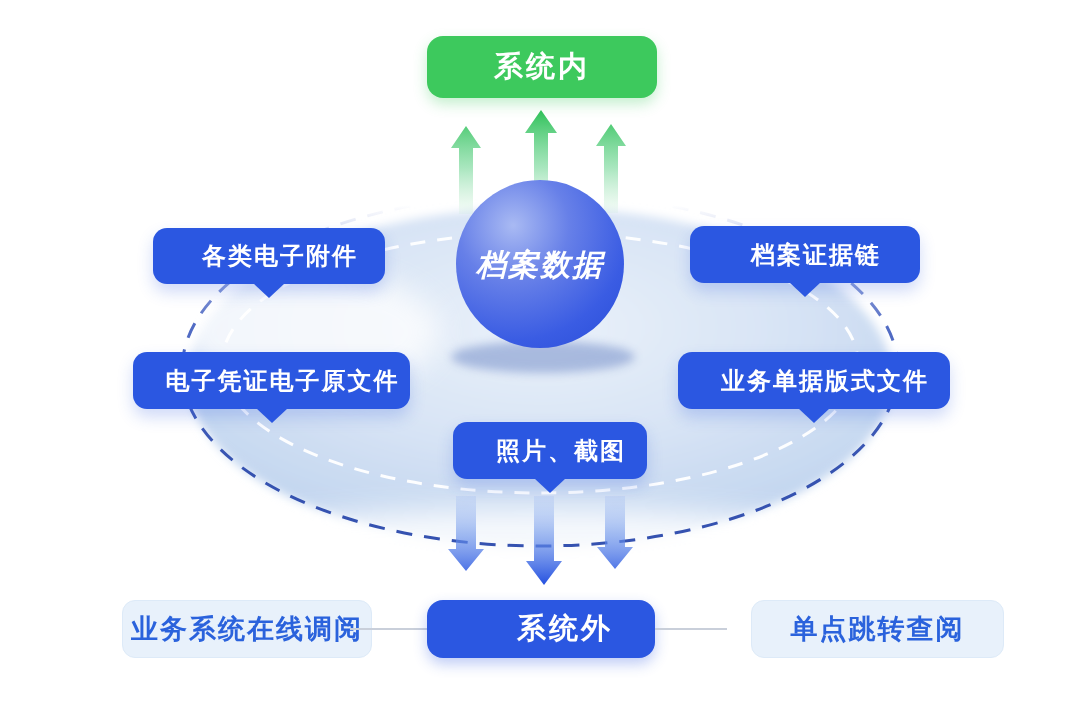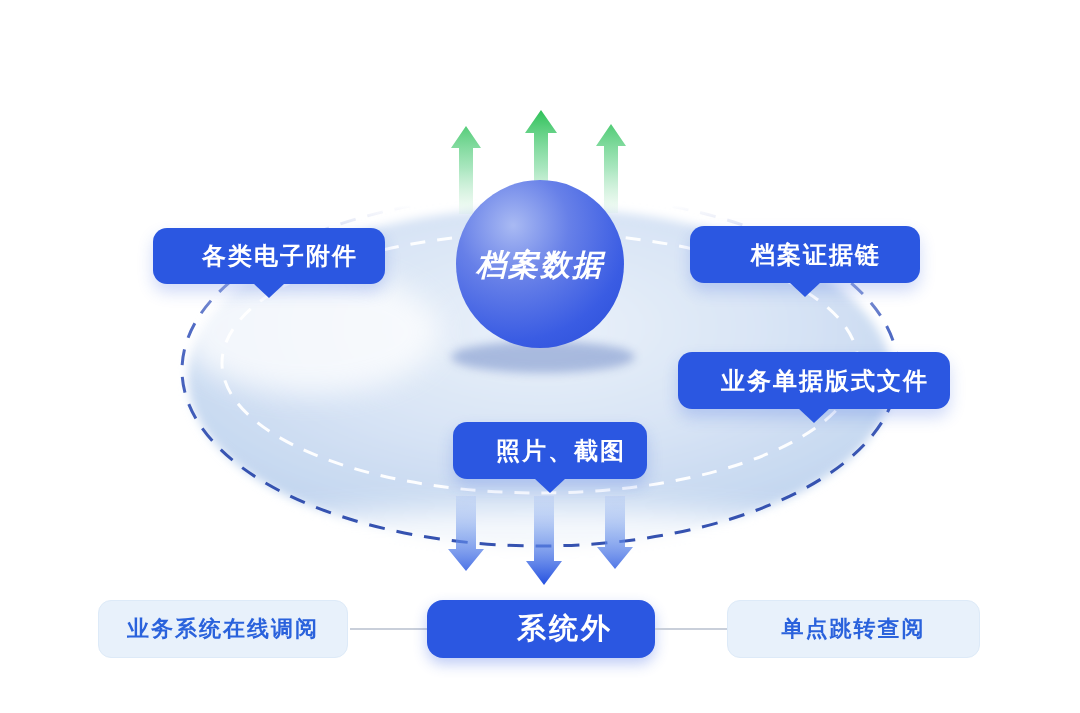--- a/index.html
+++ b/index.html
@@ -23,21 +23,21 @@
     padding-left:22px;
   }
   .tag::after{
     content:"";position:absolute;left:50%;bottom:-14px;transform:translateX(-50%);
     width:0;height:0;border:16px solid transparent;border-bottom:0;
     border-top:15px solid #2B57E1;
   }
   .lightbox{
     display:flex;align-items:center;justify-content:center;
     background:#E8F1FB;border:1px solid #DDEAF8;border-radius:13px;
-    color:#2A62DC;font-weight:700;font-size:22px;letter-spacing:2px;
+    color:#2A62DC;font-weight:700;font-size:27px;letter-spacing:2px;margin-left:24px;
   }
   .connector{height:2px;background:#C9CFDA;}
   .sphere-label{
     display:flex;align-items:center;justify-content:center;
     color:#fff;font-size:30px;font-weight:700;letter-spacing:2px;
   }
 </style>
 </head>
 <body>
 
@@ -94,23 +94,25 @@
     <polygon fill="url(#blueArrowDown)" points="456,496 476,496 476,549 484,549 466,571 448,549 456,549"></polygon>
     <polygon fill="url(#blueArrowDown)" points="534,496 554,496 554,561 562,561 544,585 526,561 534,561"></polygon>
     <polygon fill="url(#blueArrowDown)" points="605,496 625,496 625,547 633,547 615,569 597,547 605,547"></polygon>
 
     <ellipse cx="543" cy="357" rx="92" ry="16" fill="#5F7BBF" opacity="0.45" filter="url(#blurSoft)"></ellipse>
     <circle cx="540" cy="264" r="84" fill="url(#sphereGrad)"></circle>
   </svg>
 
   <div class="abs sphere-label" style="left:420px;top:248px;width:240px;height:34px;font-style:italic;">档案数据</div>
 
+  <div class="abs titlebox green" style="left:427px;top:36px;width:230px;height:62px;">系统内</div>
 
   <div class="abs tag" style="left:153px;top:228px;width:232px;height:56px;">各类电子附件</div>
   <div class="abs tag" style="left:690px;top:226px;width:230px;height:57px;">档案证据链</div>
+  <div class="abs tag" style="left:133px;top:352px;width:277px;height:57px;">电子凭证电子原文件</div>
   <div class="abs tag" style="left:678px;top:352px;width:272px;height:57px;">业务单据版式文件</div>
   <div class="abs tag" style="left:453px;top:422px;width:194px;height:57px;">照片、截图</div>
 
   <div class="abs lightbox" style="left:98px;top:600px;width:250px;height:58px;">业务系统在线调阅</div>
   <div class="abs connector" style="left:350px;top:628px;width:77px;"></div>
   <div class="abs titlebox blue" style="left:427px;top:600px;width:228px;height:58px;padding-left:48px;">系统外</div>
   <div class="abs connector" style="left:655px;top:628px;width:72px;"></div>
   <div class="abs lightbox" style="left:727px;top:600px;width:253px;height:58px;">单点跳转查阅</div>
 
 </div>

